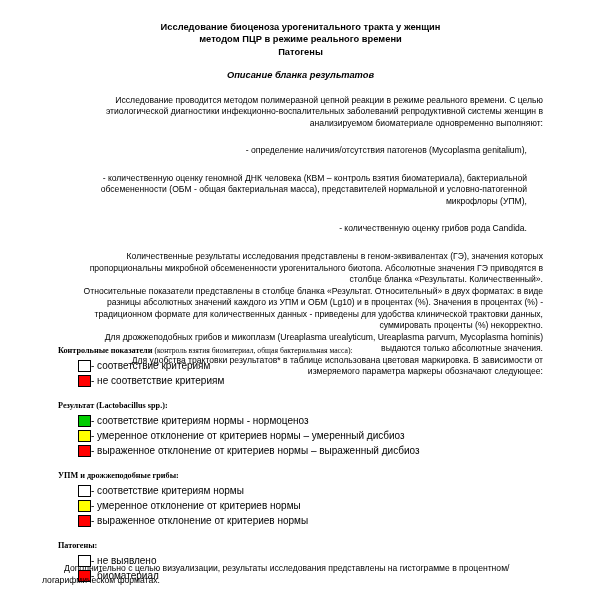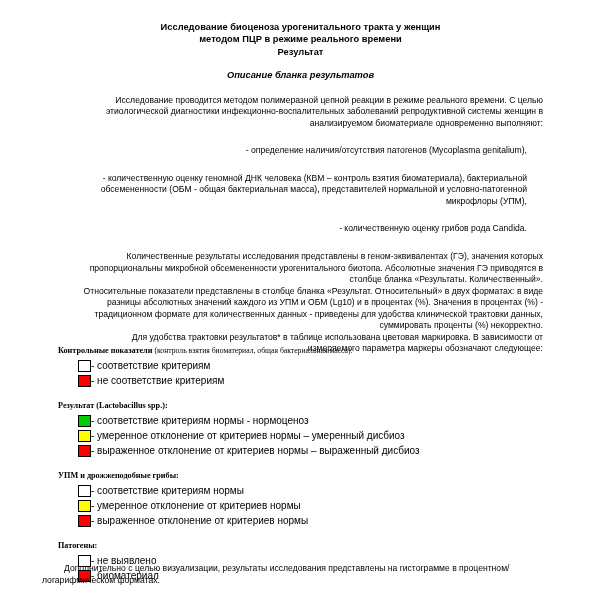--- a/index.html
+++ b/index.html
@@ -110,32 +110,33 @@
   .footer-block .para { text-indent: 22px; }
 </style>
 </head>
 <body>
 
 <div class="page">
 
   <div class="title-block">
     <span class="title-line">Исследование биоценоза урогенитального тракта у женщин</span>
     <span class="title-line">методом ПЦР в режиме реального времени</span>
-    <span class="title-line">Результат</span>
+    <span class="title-line">Патогены</span>
   </div>
 
   <div class="subtitle">Описание бланка результатов</div>
 
   <div class="body-block">
     <p class="para">Исследование проводится методом полимеразной цепной реакции в режиме реального времени. С целью этиологической диагностики инфекционно-воспалительных заболеваний репродуктивной системы женщин в анализируемом биоматериале одновременно выполняют:</p>
     <p class="bullet">- определение наличия/отсутствия патогенов (Mycoplasma genitalium),</p>
     <p class="bullet">- количественную оценку геномной ДНК человека (КВМ – контроль взятия биоматериала), бактериальной обсемененности (ОБМ - общая бактериальная масса), представителей нормальной и условно-патогенной микрофлоры (УПМ),</p>
     <p class="bullet">- количественную оценку грибов рода Candida.</p>
     <p class="para">Количественные результаты исследования представлены в геном-эквивалентах (ГЭ), значения которых пропорциональны микробной обсемененности урогенитального биотопа. Абсолютные значения ГЭ приводятся в столбце бланка «Результаты. Количественный».</p>
     <p class="para">Относительные показатели представлены в столбце бланка «Результат. Относительный» в двух форматах: в виде разницы абсолютных значений каждого из УПМ и ОБМ (Lg10) и в процентах (%). Значения в процентах (%) - традиционном формате для количественных данных - приведены для удобства клинической трактовки данных, суммировать проценты (%) некорректно.</p>
+    <p class="para">Для дрожжеподобных грибов и микоплазм (Ureaplasma urealyticum, Ureaplasma parvum, Mycoplasma hominis) выдаются только абсолютные значения.</p>
     <p class="para">Для удобства трактовки результатов* в таблице использована цветовая маркировка. В зависимости от измеряемого параметра маркеры обозначают следующее:</p>
   </div>
 
   <div class="legend">
 
     <div class="legend-group">
       <div class="legend-heading">
         <span>Контрольные показатели</span>
         <span class="normal">(контроль взятия биоматериал, общая бактериальная масса):</span>
       </div>

